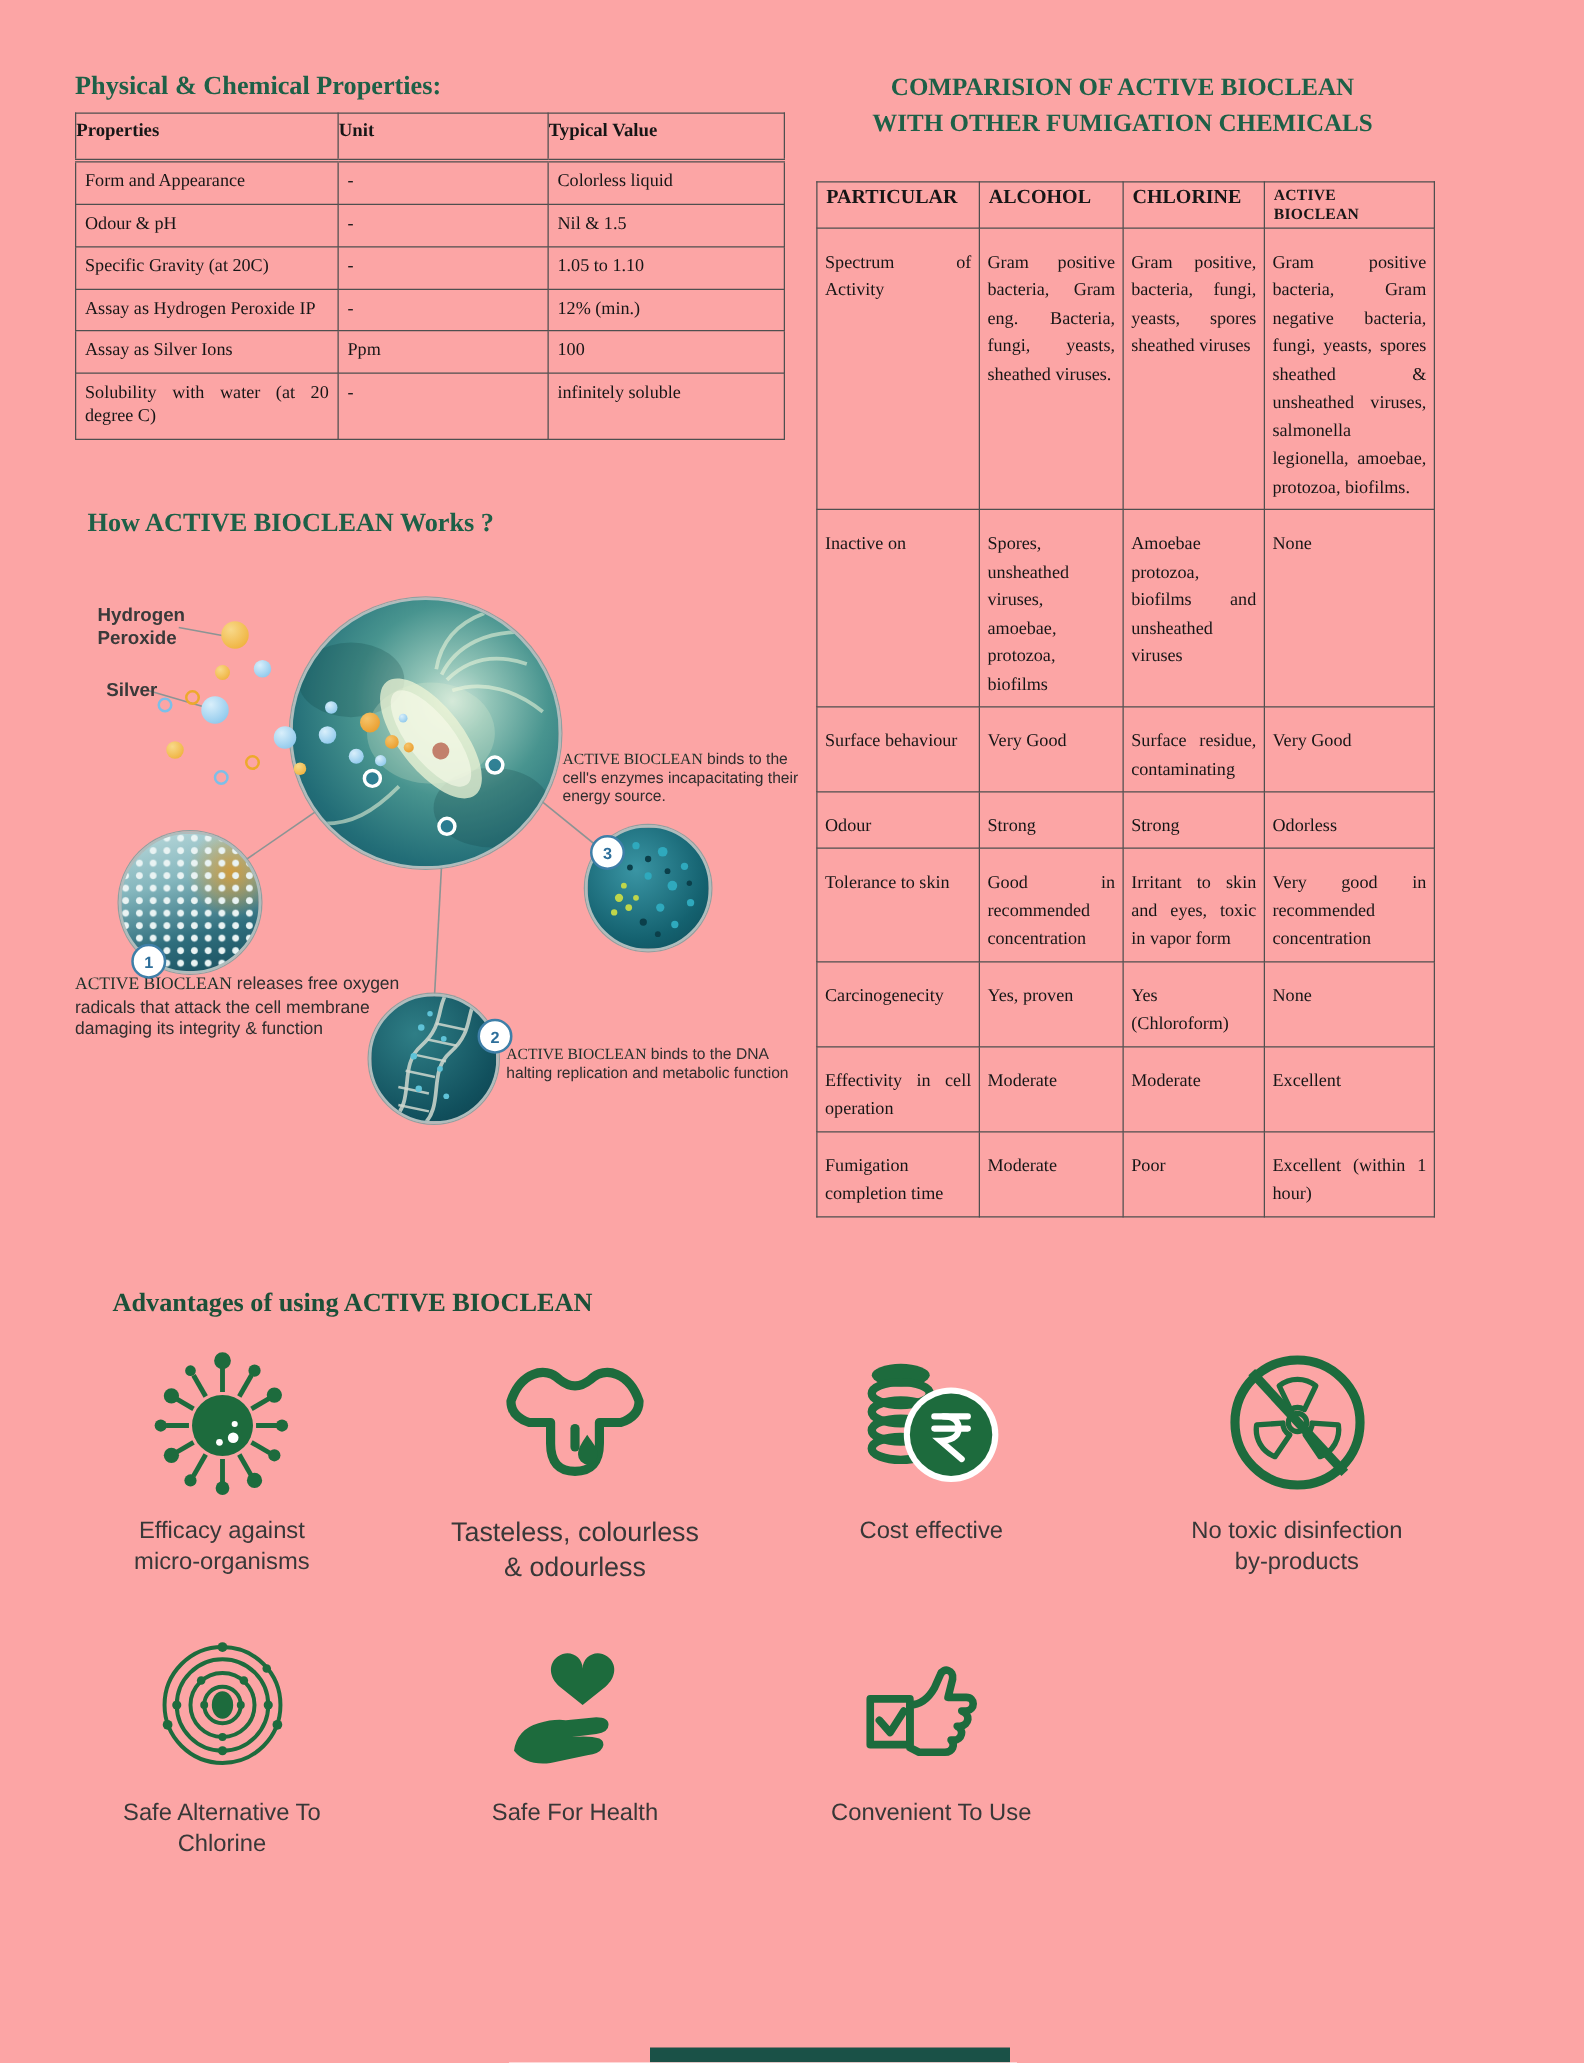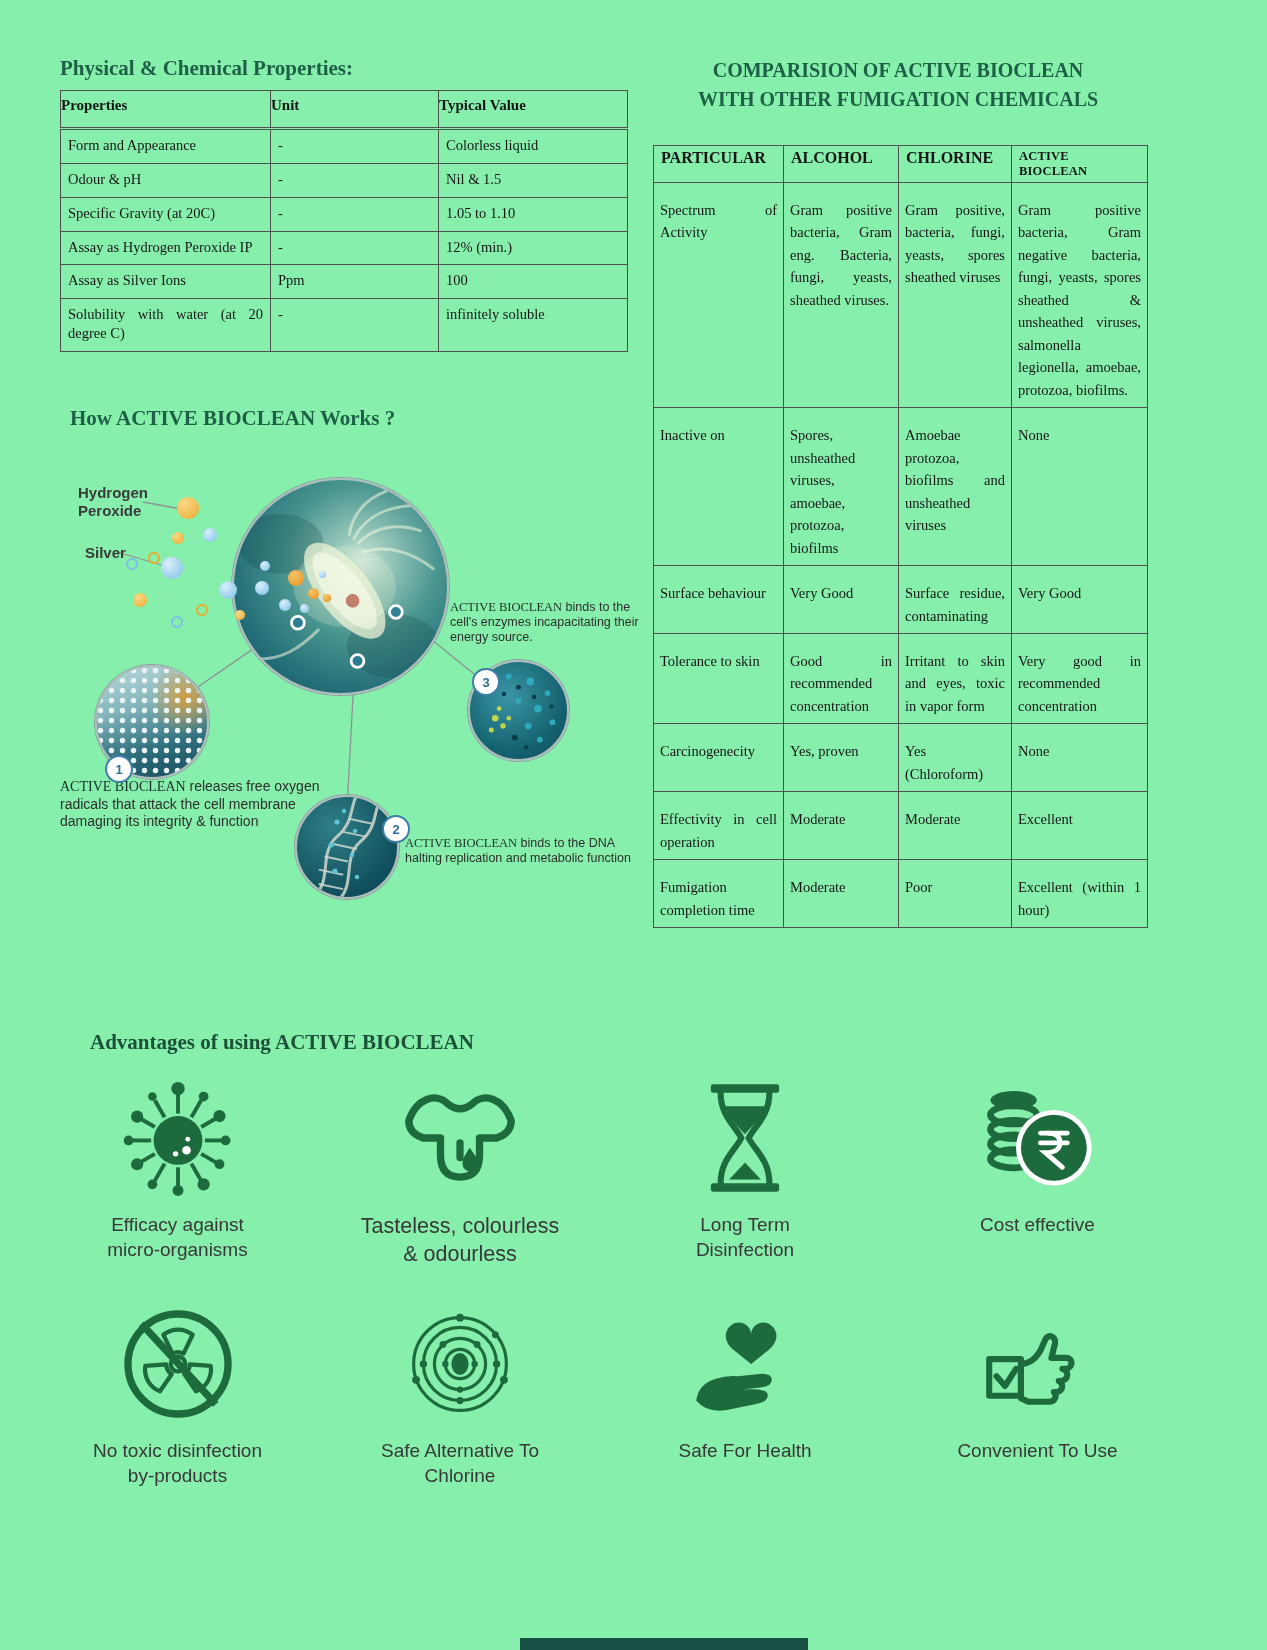--- a/index.html
+++ b/index.html
@@ -1,16 +1,16 @@
 <!DOCTYPE html>
 <html><head>
 <meta charset="utf-8">
 <style>
   html,body{margin:0;padding:0;background:#fff;}
-  .page{position:relative;width:1267px;height:1650px;background:#86efac;overflow:hidden;
+  .page{position:relative;width:1267px;height:1650px;background:#fca5a5;overflow:hidden;
         font-family:"Liberation Serif", serif;color:#161616;}
 
   
   .sec-title{position:absolute;font-weight:bold;color:#1e6047;}
   .props-title{left:60px;top:56px;font-size:21px;}
   .cmp-title{left:648px;top:56px;width:500px;text-align:center;font-size:20px;line-height:1.45;}
   .works-title{left:70px;top:406px;font-size:21px;}
   .adv-title{left:90px;top:1030px;font-size:21px;color:#1c5038;}
 
   
@@ -158,20 +158,26 @@
           <td>Amoebae protozoa, biofilms and unsheathed viruses</td>
           <td>None</td>
         </tr>
         <tr>
           <td>Surface behaviour</td>
           <td>Very Good</td>
           <td>Surface residue, contaminating</td>
           <td>Very Good</td>
         </tr>
         <tr>
+          <td>Odour</td>
+          <td>Strong</td>
+          <td>Strong</td>
+          <td>Odorless</td>
+        </tr>
+        <tr>
           <td>Tolerance to skin</td>
           <td>Good in recommended concentration</td>
           <td>Irritant to skin and eyes, toxic in vapor form</td>
           <td>Very good in recommended concentration</td>
         </tr>
         <tr>
           <td>Carcinogenecity</td>
           <td>Yes, proven</td>
           <td>Yes (Chloroform)</td>
           <td>None</td>
@@ -386,38 +392,20 @@
             </g>
 <path d="M58,58 C62,64 65,67 65,71 a6.5,6.5 0 1 1 -13,0 C52,67 54,64 58,58 Z" fill="currentColor"></path>
           </svg>
         </div>
         <div class="adv-caption large">Tasteless, colourless
 &amp; odourless</div>
       </div>
       <div class="adv-cell">
         <div class="adv-icon">
           <svg viewBox="0 0 100 100">
-            <g fill="currentColor">
-<rect x="22" y="6" width="56" height="7" rx="2"></rect>
-              <rect x="22" y="87" width="56" height="7" rx="2"></rect>
-<path d="M33,24 L67,24 C62,36 54,42 50,47 C46,42 38,36 33,24 Z"></path>
-<path d="M50,70 L63,84 L37,84 Z"></path>
-            </g>
-<g stroke="currentColor" stroke-width="5" fill="none" stroke-linecap="round">
-<path d="M30,13 C30,32 42,40 47,50 C42,60 30,68 30,87"></path>
-<path d="M70,13 C70,32 58,40 53,50 C58,60 70,68 70,87"></path>
-            </g>
-          </svg>
-        </div>
-        <div class="adv-caption">Long Term
-Disinfection</div>
-      </div>
-      <div class="adv-cell">
-        <div class="adv-icon">
-          <svg viewBox="0 0 100 100">
 <ellipse cx="30" cy="19" rx="19" ry="7.5" fill="currentColor"></ellipse>
 <g stroke="currentColor" stroke-width="5.5" fill="none">
 <ellipse cx="30" cy="31" rx="19" ry="7.5"></ellipse>
               <ellipse cx="30" cy="43" rx="19" ry="7.5"></ellipse>
 <ellipse cx="30" cy="55" rx="19" ry="7.5"></ellipse>
               <ellipse cx="30" cy="67" rx="19" ry="7.5"></ellipse>
             </g>
 <circle cx="63" cy="58" r="31" fill="#fff"></circle>
             <circle cx="63" cy="58" r="27" fill="currentColor"></circle>
 <g stroke="#fff" stroke-width="4" fill="none" stroke-linecap="round">

